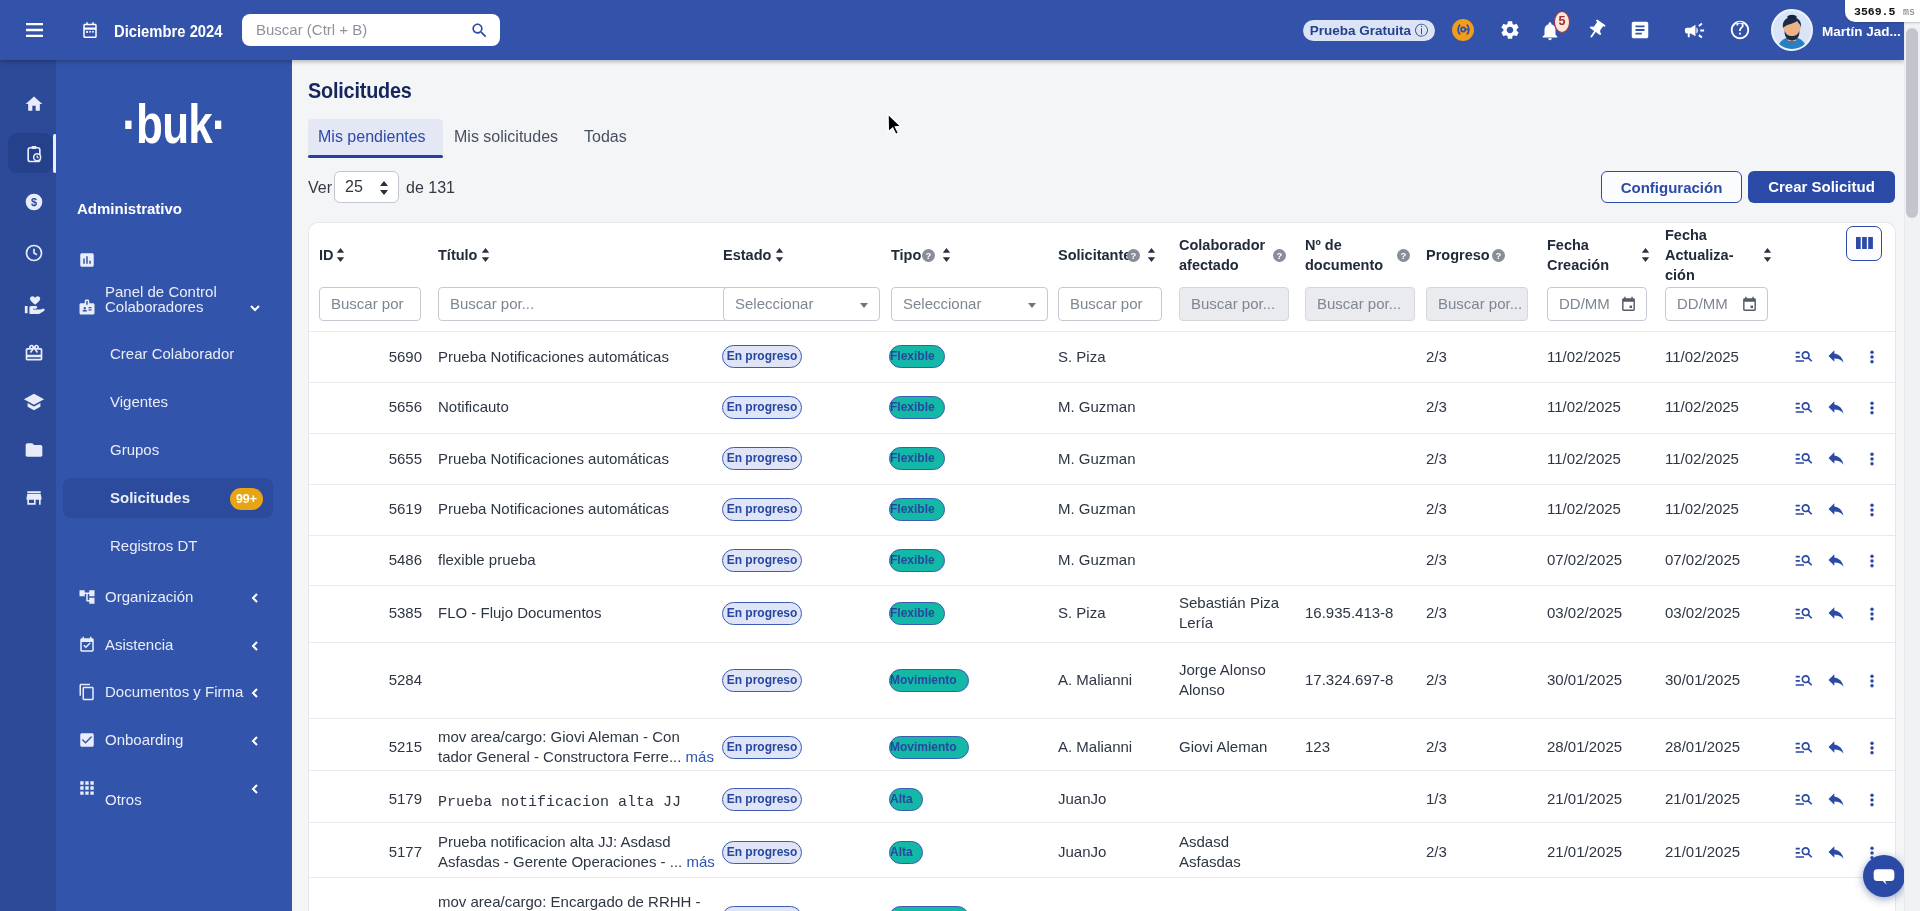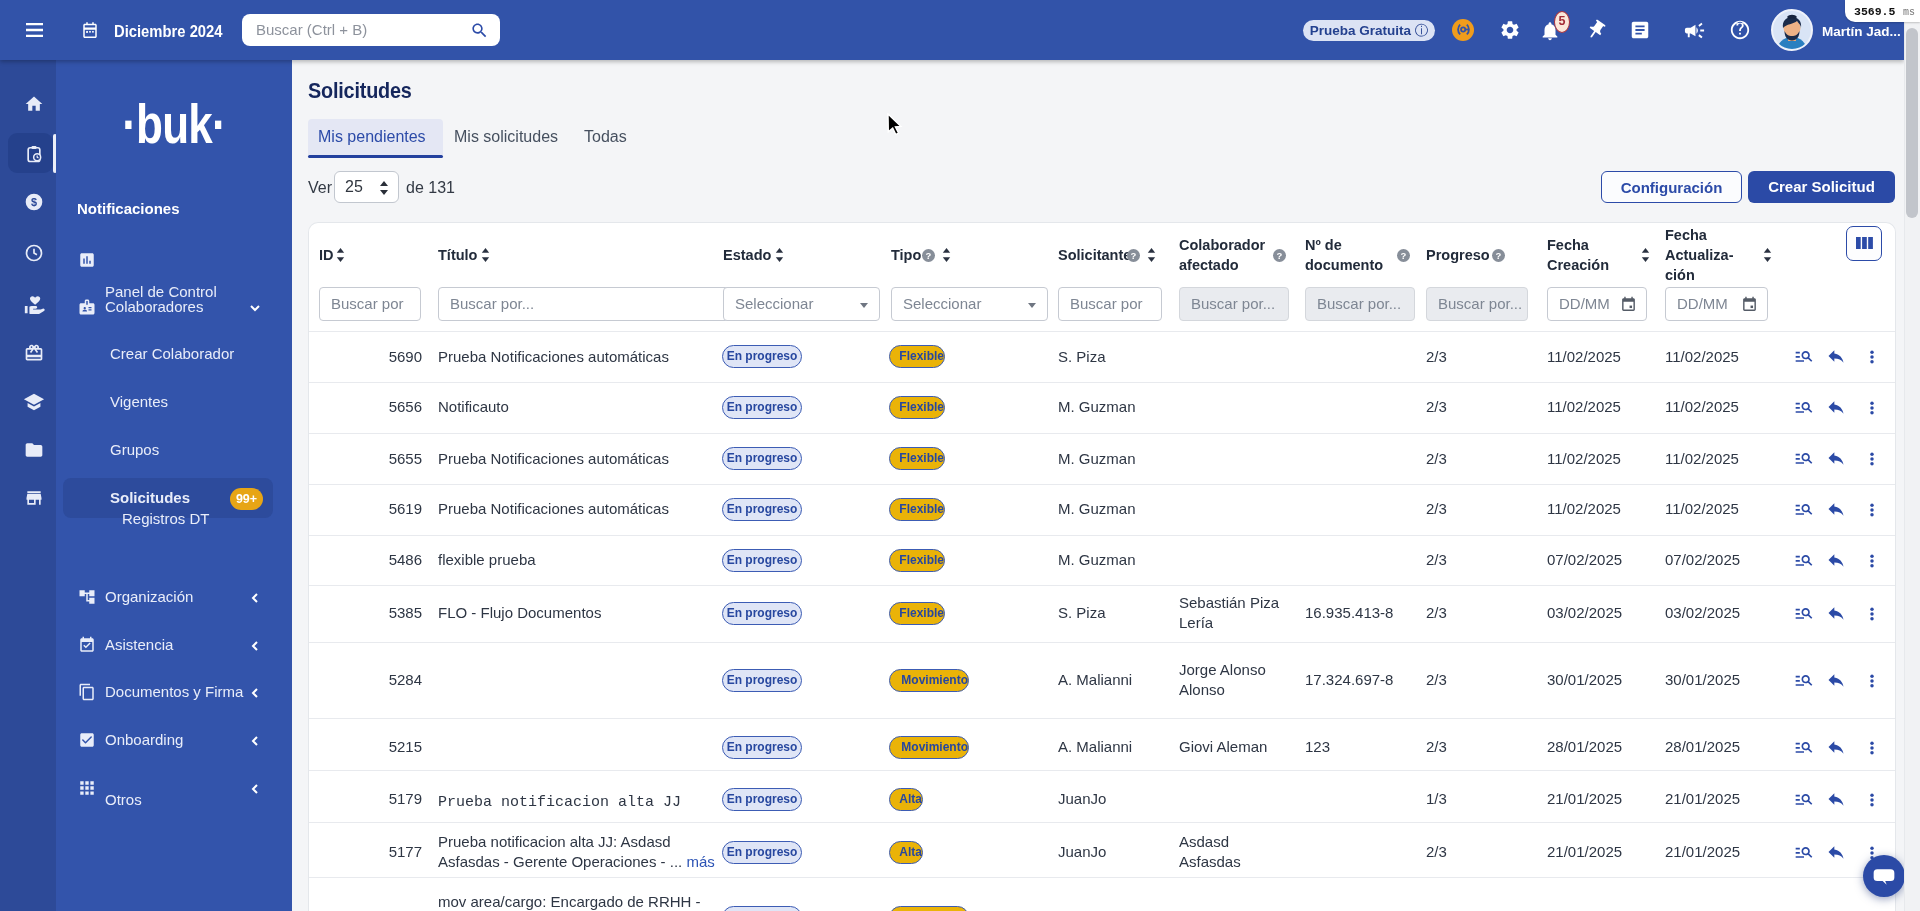--- a/index.html
+++ b/index.html
@@ -46,21 +46,21 @@
   #card { position:absolute; left:16px; top:162px; width:1588px; height:700px; background:#fff; border:1px solid #e4e7eb; border-radius:10px 10px 0 0; border-bottom:none; }
   .th { position:absolute; font-size:14.5px; font-weight:bold; color:#222b3a; line-height:20px; }
   .filt { position:absolute; top:64px; height:34px; border:1px solid #c6cad2; border-radius:4px; background:#fff; }
   .filt span { position:absolute; left:11px; top:7px; font-size:15px; color:#7e8693; white-space:nowrap; }
   .filt.dis { background:#e9ebef; border-color:#d4d7dc; }
   .caret { position:absolute; right:11px; top:15px; width:0; height:0; border-left:4.5px solid transparent; border-right:4.5px solid transparent; border-top:5.5px solid #6f7682; }
   .hline { position:absolute; left:0; width:1586px; height:1px; background:#e8eaee; }
   .cell { position:absolute; font-size:15px; color:#2e3644; line-height:20px; }
   .idc { text-align:right; width:60px; }
   .badge1 { position:absolute; left:413px; height:23px; background:#dfe5f6; border:1px solid #3c5cb4; border-radius:12px; color:#27479f; font-size:12px; font-weight:bold; text-align:center; line-height:21px; width:80px; }
-  .badge2 { position:absolute; left:581px; height:23px; background:#eab308; border:1px solid #3c5cb4; border-radius:12px; color:#27479f; font-size:12px; font-weight:bold; text-align:right; line-height:21px; }
+  .badge2 { position:absolute; left:581px; height:23px; background:#14b8a6; border:1px solid #3c5cb4; border-radius:12px; color:#27479f; font-size:12px; font-weight:bold; text-align:left; line-height:21px; }
   .mas { color:#2d54b5; }
 
   
   #sbtrack { position:absolute; left:1904px; top:0; width:16px; height:911px; background:#f1f2f4; border-left:1px solid #e7e9ec; z-index:8; }
   #sbthumb { position:absolute; left:1906px; top:28px; width:12px; height:190px; background:#c2c5cb; border-radius:6px; z-index:9; }
   #msbox { position:absolute; left:1845px; top:0; width:75px; height:22px; background:#fff; border-radius:0 0 0 10px; z-index:10; font-family:"Liberation Mono", monospace; box-shadow:0 1px 2px rgba(0,0,0,.2); }
   #msbox b { position:absolute; left:9px; top:5px; font-size:11.5px; color:#111; font-weight:bold; }
   #msbox i { position:absolute; right:5px; top:7px; font-size:10px; color:#777; font-style:normal; }
 
   #fab { position:absolute; left:1863px; top:855px; width:42px; height:42px; border-radius:50%; background:#2b4aa6; box-shadow:0 2px 8px rgba(50,70,130,.5); z-index:7; }
@@ -314,20 +314,21 @@
   <svg class="abs" style="left:1517px;top:447px;" width="20" height="20" viewBox="0 0 24 24" fill="#2b4aa6">
         <path d="M10 9V5l-7 7 7 7v-4.1c5 0 8.5 1.6 11 5.1-1-5-4-10-11-11z"></path>
       </svg>
   <svg class="abs" style="left:1555px;top:448px;" width="16" height="20" viewBox="0 0 24 24" fill="#2b4aa6">
         <circle cx="12" cy="5" r="2.6"></circle>
         <circle cx="12" cy="12" r="2.6"></circle>
         <circle cx="12" cy="19" r="2.6"></circle>
       </svg>
   <div class="hline" style="top:495px;"></div>
   <div class="cell idc" style="left:53px;top:514px;">5215</div>
+  <div class="cell" style="left:129px;top:504px;width:285px;">mov area/cargo: Giovi Aleman - Con<br>tador General - Constructora Ferre... <span class="mas">más</span></div>
   <div class="badge1" style="top:513px;">En progreso</div>
   <div class="badge2" style="left:580px;top:513px;width:80px;">Movimiento</div>
   <div class="cell" style="left:749px;top:514px;">A. Malianni</div>
   <div class="cell" style="left:870px;top:514px;">Giovi Aleman</div>
   <div class="cell" style="left:996px;top:514px;">123</div>
   <div class="cell" style="left:1117px;top:514px;">2/3</div>
   <div class="cell" style="left:1238px;top:514px;">28/01/2025</div>
   <div class="cell" style="left:1356px;top:514px;">28/01/2025</div>
   <svg class="abs" style="left:1485px;top:514px;" width="20" height="20" viewBox="0 0 24 24" fill="#2b4aa6">
         <path d="M7 9H2V7h5v2zm0 3H2v2h5v-2zm13.59 7l-3.83-3.83c-.8.52-1.74.83-2.76.83-2.76 0-5-2.24-5-5s2.24-5 5-5 5 2.24 5 5c0 1.02-.31 1.96-.83 2.75L22 17.59 20.59 19zM17 11c0-1.65-1.35-3-3-3s-3 1.35-3 3 1.35 3 3 3 3-1.35 3-3zM2 19h10v-2H2v2z"></path>
@@ -493,41 +494,41 @@
   <svg class="abs" style="left:24px;top:380px;" width="20" height="20" viewBox="0 0 24 24" fill="#e8ecf8">
       <path d="M10 4H4c-1.1 0-1.99.9-1.99 2L2 18c0 1.1.9 2 2 2h16c1.1 0 2-.9 2-2V8c0-1.1-.9-2-2-2h-8l-2-2z"></path>
     </svg>
 
   <svg class="abs" style="left:24px;top:428px;" width="20" height="20" viewBox="0 0 24 24" fill="#e8ecf8">
       <path d="M20 4H4v2h16V4zm1 10v-2l-1-5H4l-1 5v2h1v6h10v-6h4v6h2v-6h1zm-9 4H6v-4h6v4z"></path>
     </svg>
 </div>
 <div id="menu">
   <div id="buklogo">·buk·</div>
-  <div class="mhead" style="top:140px;">Notificaciones</div>
+  <div class="mhead" style="top:140px;">Administrativo</div>
 
   <svg class="abs" style="left:22px;top:191px;" width="18" height="18" viewBox="0 0 24 24" fill="#e9edf9">
       <path d="M19 3H5c-1.1 0-2 .9-2 2v14c0 1.1.9 2 2 2h14c1.1 0 2-.9 2-2V5c0-1.1-.9-2-2-2zM9 17H7v-7h2v7zm4 0h-2V7h2v10zm4 0h-2v-4h2v4z"></path>
     </svg>
   <div class="mitem" style="top:191px;margin-top:32px;">Panel de Control</div>
 
   <svg class="abs" style="left:22px;top:238px;" width="18" height="18" viewBox="0 0 24 24" fill="#e9edf9">
       <path d="M20 7h-5V4c0-1.1-.9-2-2-2h-2c-1.1 0-2 .9-2 2v3H4c-1.1 0-2 .9-2 2v11c0 1.1.9 2 2 2h16c1.1 0 2-.9 2-2V9c0-1.1-.9-2-2-2zM9 12c.83 0 1.5.67 1.5 1.5S9.83 15 9 15s-1.5-.67-1.5-1.5S8.17 12 9 12zm3 6H6v-.75c0-1 2-1.5 3-1.5s3 .5 3 1.5V18zm1-9h-2V4h2v5zm5 7.5h-4v-1.5h4v1.5zm0-3h-4V12h4v1.5z"></path>
     </svg>
   <div class="mitem" style="top:238px;">Colaboradores</div>
   <svg class="chev" style="top:241px;" viewBox="0 0 14 14" fill="none" stroke="#fff" stroke-width="2">
       <path d="M3 5l4 4 4-4"></path>
     </svg>
   <div class="msub" style="top:285px;">Crear Colaborador</div>
   <div class="msub" style="top:333px;">Vigentes</div>
   <div class="msub" style="top:381px;">Grupos</div>
   <div id="selmenu"></div>
   <div class="msub" style="top:429px;font-weight:bold;">Solicitudes</div>
   <div id="badge99">99+</div>
-  <div class="msub" style="top:450px;margin-left:12px;">Registros DT</div>
+  <div class="msub" style="top:477px;">Registros DT</div>
 
   <svg class="abs" style="left:22px;top:528px;" width="18" height="18" viewBox="0 0 24 24" fill="#e9edf9">
       <path d="M22 11V3h-7v3H9V3H2v8h7V8h2v10h4v3h7v-8h-7v3h-2V8h2v3z"></path>
     </svg>
   <div class="mitem" style="top:528px;">Organización</div>
   <svg class="chev" style="top:531px;" viewBox="0 0 14 14" fill="none" stroke="#fff" stroke-width="2">
       <path d="M9 3L5 7l4 4"></path>
     </svg>
 
   <svg class="abs" style="left:22px;top:576px;" width="18" height="18" viewBox="0 0 24 24" fill="#e9edf9">

